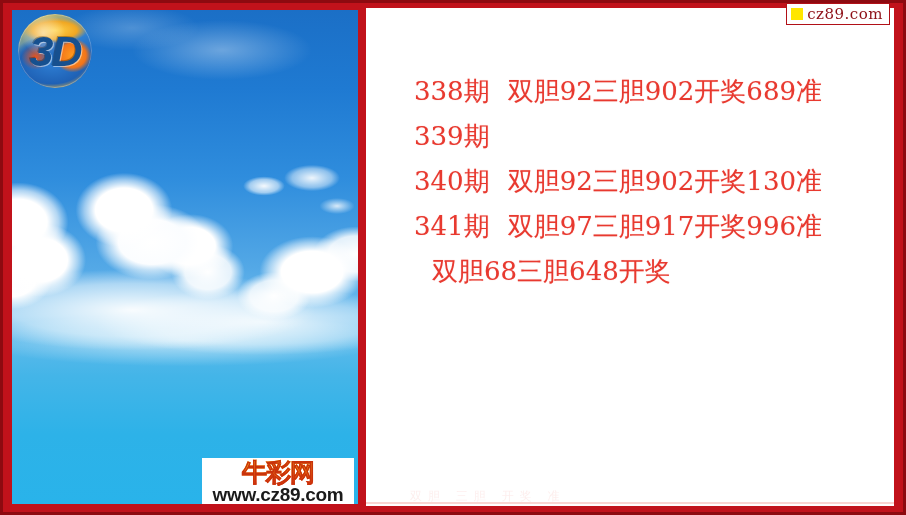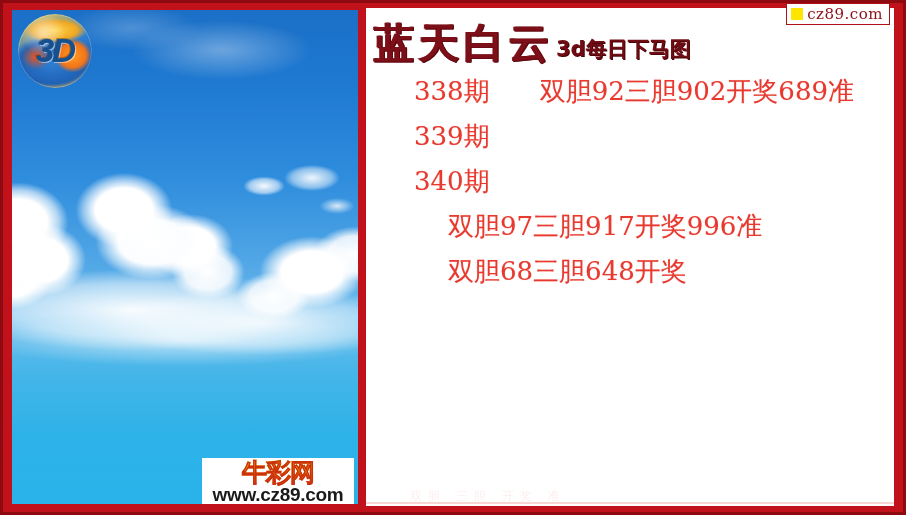--- a/index.html
+++ b/index.html
@@ -111,21 +111,21 @@
   }
   #logo-3d .logo-3d-text {
     position: absolute;
     inset: 0;
     display: flex;
     align-items: center;
     justify-content: center;
     font-family: "Liberation Sans", sans-serif;
     font-weight: bold;
     font-style: italic;
-    font-size: 33px;
+    font-size: 43px;
     letter-spacing: -2px;
     color: #16508f;
     text-shadow:
       1px 1px 0 rgba(255,255,255,.5),
       -1px -1px 0 rgba(0,0,0,.28);
   }
 
   
   #watermark {
     position: absolute;
@@ -234,21 +234,20 @@
     top: 60px;
     width: 528px;
   }
   .data-row {
     height: 45px;
     display: flex;
     align-items: center;
     white-space: nowrap;
     padding-left: 48px;
     box-sizing: border-box;
-    gap: 16px;
   }
   .data-row .cell {
     font-family: "DejaVu Serif", serif;
     font-size: 26px;
     line-height: 30px;
     color: #e8392f;
     text-shadow: 0 0 1px rgba(232,57,47,.35);
   }
   .data-row .cell-issue {
     letter-spacing: 0px;
@@ -332,44 +331,42 @@
     <div id="watermark">
       <span class="wm-cn">牛彩网</span>
       <span class="wm-url">www.cz89.com</span>
     </div>
   </div>
 
   <div id="divider"></div>
 
   <div id="content-panel">
 
-    <div id="title-row">
-      <span id="title-main">蓝天白云</span>
-      <span id="title-sub">3d每日下马图</span>
-    </div>
 
     <div id="rows">
 
       <div class="data-row">
         <span class="cell cell-issue">338期</span>
         <span class="cell-gap"></span>
         <span class="cell cell-body">双胆92三胆902开奖689准</span>
       </div>
 
       <div class="data-row">
         <span class="cell cell-issue">339期</span>
         <span class="cell-gap"></span>
       </div>
 
       <div class="data-row">
         <span class="cell cell-issue">340期</span>
         <span class="cell-gap"></span>
-      </div>
-
-      <div class="data-row">
+        <span class="cell cell-body">双胆92三胆902开奖130准</span>
+      </div>
+
+      <div class="data-row">
+        <span class="cell cell-issue">341期</span>
         <span class="cell-gap"></span>
         <span class="cell cell-body">双胆97三胆917开奖996准</span>
       </div>
 
       <div class="data-row">
         <span class="cell-gap"></span>
         <span class="cell cell-body">双胆68三胆648开奖</span>
       </div>
 
     </div>

